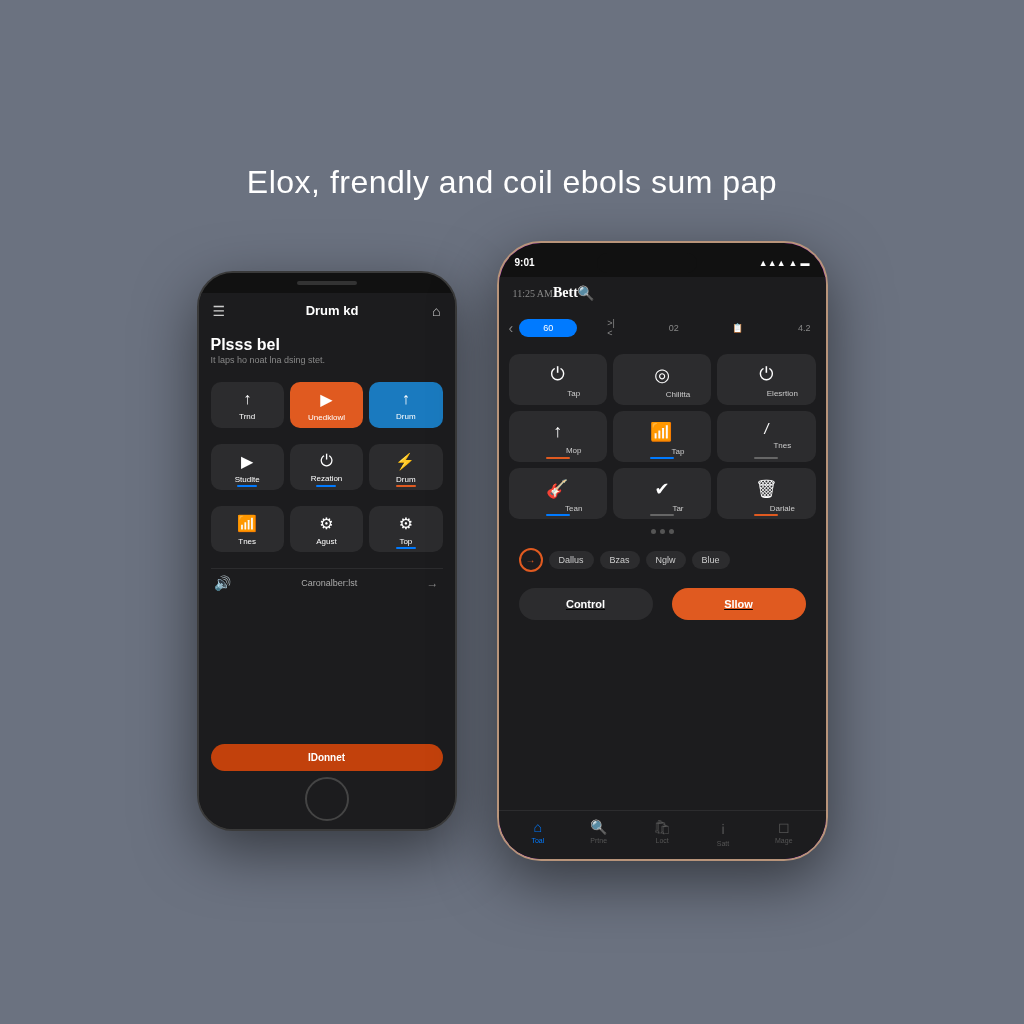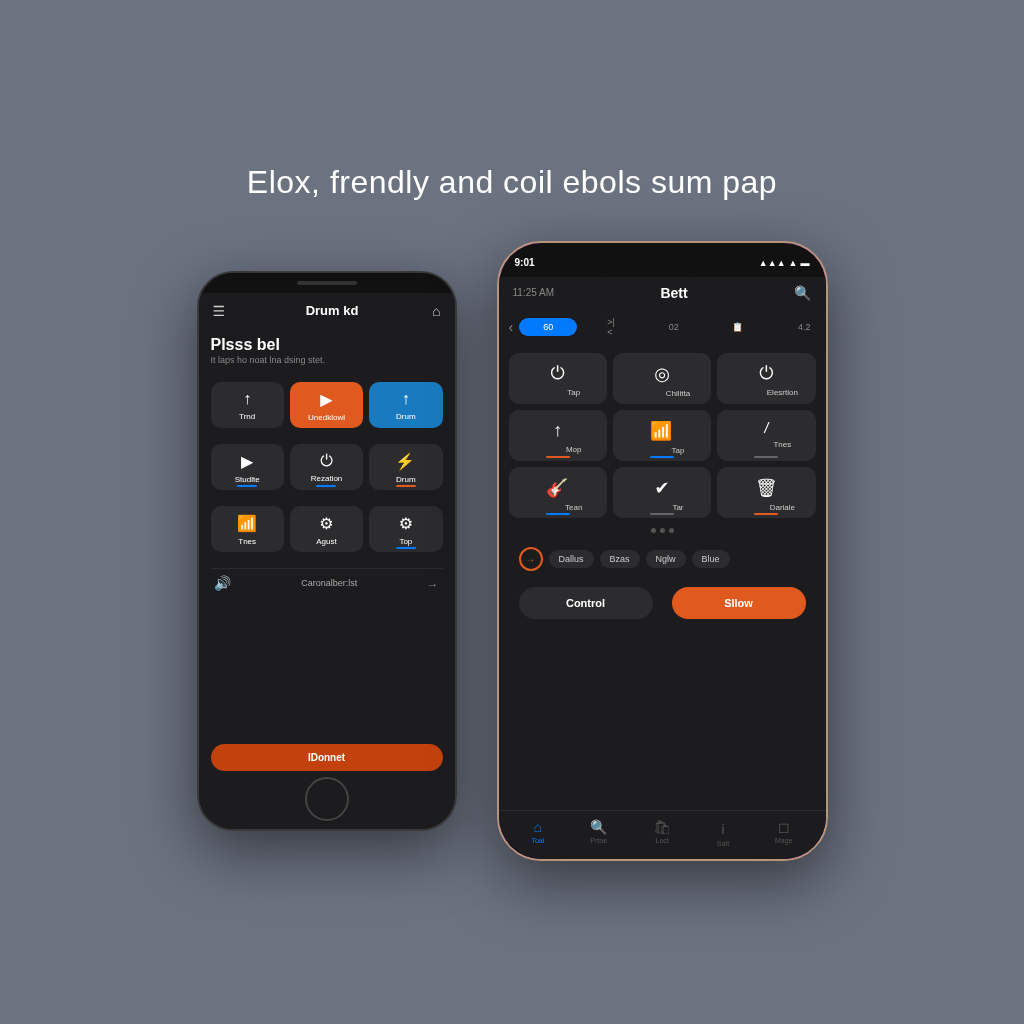--- a/index.html
+++ b/index.html
@@ -193,23 +193,23 @@
     .phone2-icons { color: white; font-size: 9px; display: flex; gap: 3px; align-items: center; }
     .phone2-screen {
       flex: 1;
       background: #1c1c1e;
       display: flex;
       flex-direction: column;
     }
     .phone2-top-bar {
       display: flex;
       align-items: center;
-      justify-content: space-between;
       padding: 8px 14px;
       background: #1c1c1e;
+      font-family: Liberation Serif, serif;
     }
     .phone2-top-title { color: white; font-size: 14px; font-weight: 700; }
     .phone2-search-icon { color: #888; font-size: 14px; }
     .phone2-date { color: #888; font-size: 10px; }
 
     .phone2-tabs {
       display: flex;
       align-items: center;
       padding: 4px 10px;
       gap: 6px;
@@ -298,20 +298,21 @@
       color: #ccc;
       padding: 4px 10px;
       border-radius: 12px;
       font-size: 9px;
     }
 
     .phone2-action-btns {
       display: flex;
       gap: 19px;
       padding: 6px 10px;
+      text-decoration: underline;
     }
     .phone2-btn-control {
       flex: 1;
       background: #2c2c2e;
       color: white;
       border-radius: 22px;
       padding: 10px;
       text-align: center;
       font-size: 11px;
       font-weight: 600;

